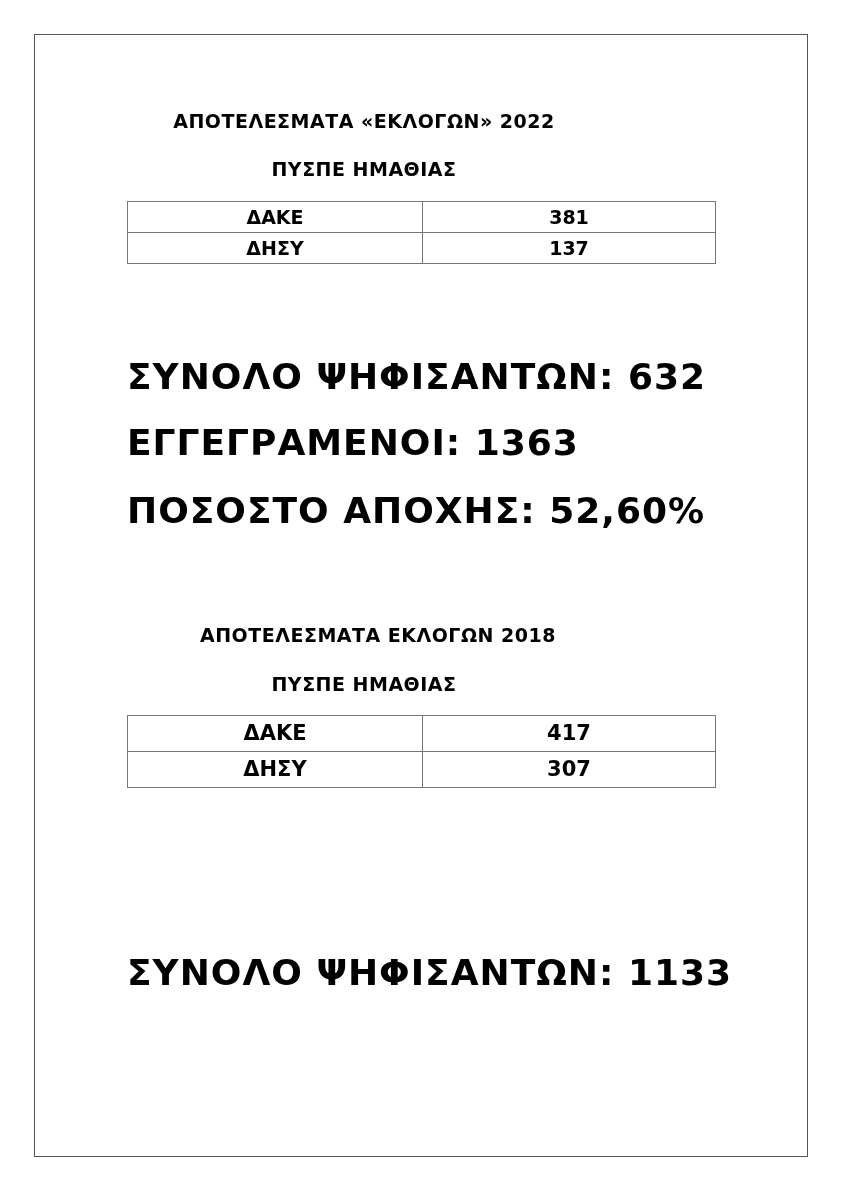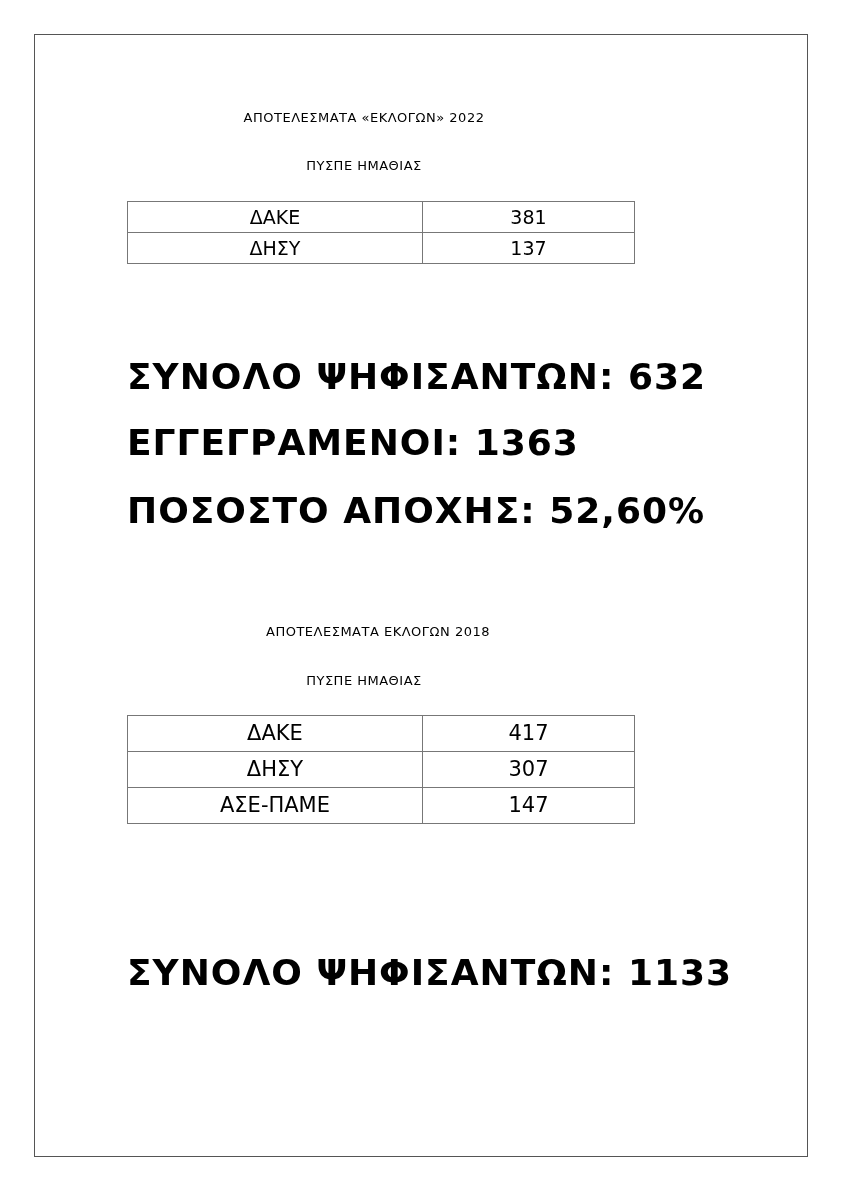--- a/index.html
+++ b/index.html
@@ -1,23 +1,23 @@
 <!DOCTYPE html>
 <html><head>
 <meta charset="utf-8">
 <style>
   html, body { margin: 0; padding: 0; background: #ffffff; }
   body { width: 843px; height: 1193px; position: relative; overflow: hidden;
          font-family: "DejaVu Sans", sans-serif; color: #000; }
   .page-border { position: absolute; left: 34px; top: 34px; width: 774px; height: 1123px;
                  border: 1.5px solid #555; box-sizing: border-box; }
   .heading { position: absolute; left: 0; width: 728px; text-align: center;
-             font-weight: normal; font-size: 13px; letter-spacing: 0.5px; }
-  table.results { position: absolute; left: 127px; width: 508px; border-collapse: collapse;
-                  font-weight: normal; font-size: 19px; }
+             font-weight: bold; font-size: 19px; letter-spacing: 0.5px; }
+  table.results { position: absolute; left: 127px; width: 589px; border-collapse: collapse;
+                  font-weight: bold; font-size: 19px; }
   table.results td { border: 1px solid #777; text-align: center; padding: 0; height: 30px;
                      line-height: 30px; }
   table.results td.name { width: 294px; }
   table.t2018 td { height: 35px; line-height: 35px; font-size: 21px; }
   .big { position: absolute; left: 127px; font-weight: bold; font-size: 36px; letter-spacing: 1px;
          white-space: nowrap; }
 </style>
 </head>
 <body>
 
@@ -49,20 +49,16 @@
 <table class="results t2018" style="top:715px;">
   <tbody>
       <tr>
     <td class="name">ΔΑΚΕ</td>
     <td>417</td>
   </tr>
   <tr>
     <td class="name">ΔΗΣΥ</td>
     <td>307</td>
   </tr>
-  <tr>
-    <td class="name">ΑΣΕ-ΠΑΜΕ</td>
-    <td>147</td>
-  </tr>
 </tbody>
   </table>
 
 <div class="big" style="top:952px;">ΣΥΝΟΛΟ ΨΗΦΙΣΑΝΤΩΝ: 1133</div>
 
 </body></html>

